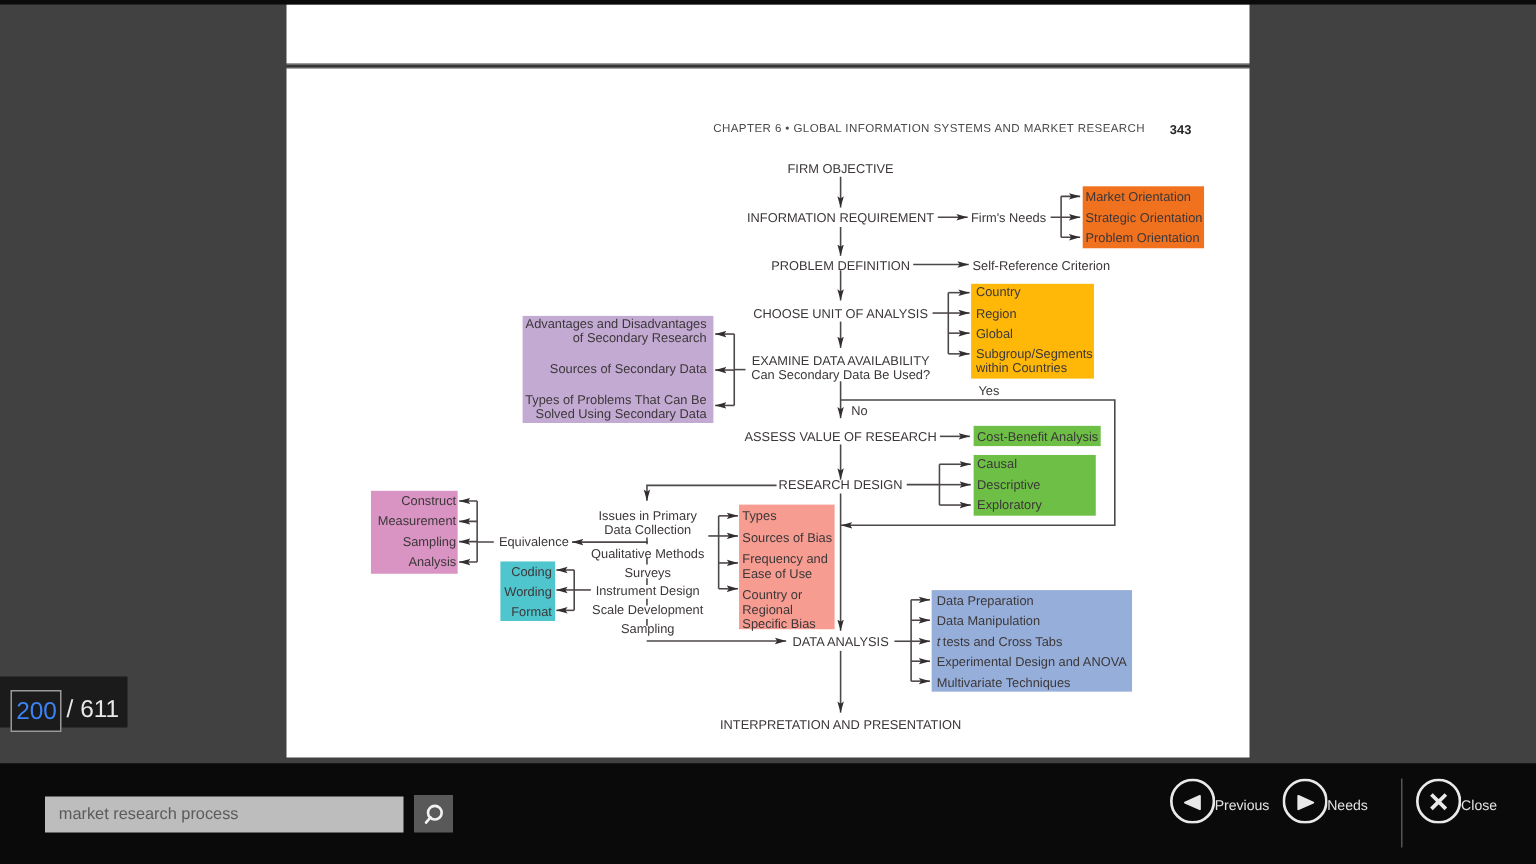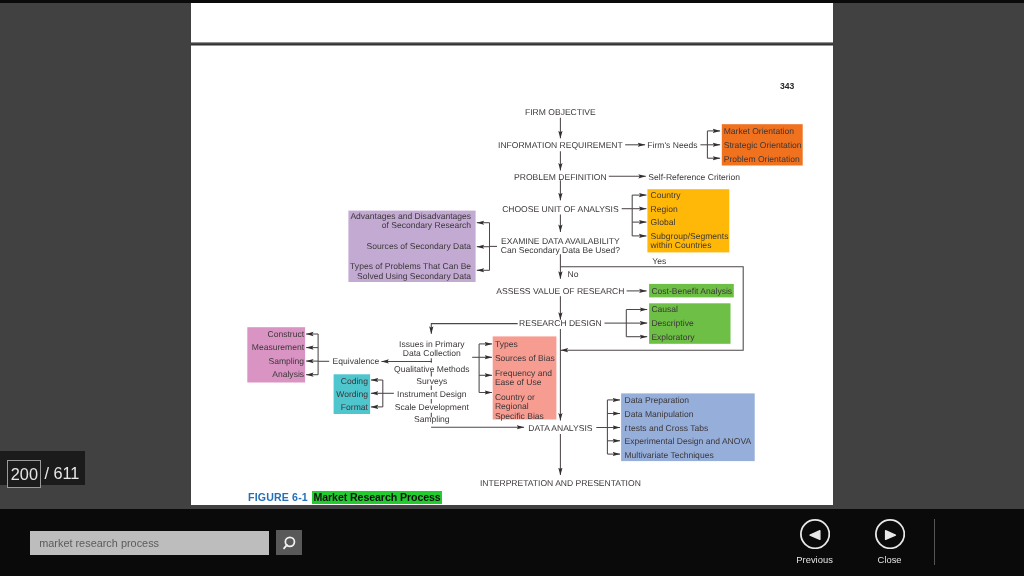--- a/index.html
+++ b/index.html
@@ -13,32 +13,32 @@
   .page-sep{position:absolute;left:191px;top:38.6px;width:642px;height:4px;
             background:linear-gradient(#b5b5b5,#303030 45%,#303030 62%,#c9c9c9);}
   .page{position:absolute;left:191px;top:42.6px;width:642px;height:459.8px;background:#ffffff;}
   .bottombar{position:absolute;left:0;top:509.3px;width:1024px;height:66.7px;background:#0a0a0a;}
 
   
   .pageind{position:absolute;left:0px;top:447.8px;width:85px;height:34.6px;background:#1b1b1b;
            display:flex;align-items:center;}
   .pageind .box{margin-left:7.4px;width:34px;height:27.8px;border:1.1px solid #9a9a9a;
            box-sizing:border-box;display:flex;align-items:center;justify-content:center;
-           color:#e5e5e5;font-size:16.3px;line-height:1;background:#1b1b1b;padding-bottom:0.5px;margin-top:12px;}
+           color:#3b82f6;font-size:16.3px;line-height:1;background:#1b1b1b;padding-bottom:0.5px;margin-top:12px;}
   .pageind .tot{margin-left:3.0px;color:#e8e8e8;font-size:16.3px;line-height:1;white-space:pre;
            padding-bottom:0.5px;margin-top:10px;}
 
   
   .searchinput{position:absolute;left:30px;top:21.7px;width:239px;height:24px;background:#bdbdbd;
     border:0;box-sizing:border-box;color:#5b5b5b;font-size:10.9px;padding:0 0 0 9.2px;
     font-family:"Liberation Sans",sans-serif;outline:none;}
   .searchbtn{position:absolute;left:276px;top:20.6px;width:26px;height:25px;background:#595959;
     display:flex;align-items:center;justify-content:center;cursor:pointer;}
 
-  .navbtn{position:absolute;width:70px;top:10px;display:flex;flex-direction:column;
+  .navbtn{position:absolute;width:70px;top:10px;display:flex;flex-direction:row;
     align-items:center;cursor:pointer;}
   .navbtn .circ{width:30.2px;height:30.2px;}
   .navbtn .lbl{margin-top:4.2px;color:#e3e3e3;font-size:9.4px;line-height:11px;}
   #btn-prev{left:779.6px;}
   #btn-next{left:854.6px;}
   #btn-close{left:943.9px;}
   .navdiv{position:absolute;left:934px;top:10px;width:1px;height:45.5px;background:#555;}
 
   
   .doc{position:absolute;left:0;top:0;width:642px;height:460px;}
@@ -56,20 +56,21 @@
 <body>
 
 <div class="app">
   <div class="topbar"></div>
 
   <div class="viewer">
     <div class="page-prev"></div>
     <div class="page-sep"></div>
     <div class="page">
       <div class="doc">
+        <div class="runhead">CHAPTER 6  •  GLOBAL INFORMATION SYSTEMS AND MARKET RESEARCH</div>
         <div class="pagenum">343</div>
         <svg id="flow" width="642" height="460" viewBox="0 0 642 460">
           <defs>
             <marker id="ah" viewBox="0 0 8 6" refX="7.5" refY="3" markerWidth="8" markerHeight="6" orient="auto-start-reverse" markerUnits="userSpaceOnUse">
               <path d="M0,0.85 L7.6,3 L0,5.15 L1.5,3 Z" fill="#332e30"></path>
             </marker>
           </defs>
           <g id="flow-lines" stroke="#4c4749" stroke-width="1.05" fill="none">
 
             <path d="M369.4,71.8 L369.4,92.3" marker-end="url(#ah)"></path>
@@ -223,23 +224,20 @@
             <text x="303.9" y="363.0">Regional</text>
             <text x="303.9" y="372.5">Specific Bias</text>
 
             <text x="433.5" y="357.3">Data Preparation</text>
             <text x="433.5" y="370.9">Data Manipulation</text>
             <text><tspan x="433.5" y="384.5" font-style="italic">t</tspan><tspan dx="1.7" font-style="normal">tests and Cross Tabs</tspan></text>
             <text x="433.5" y="398.1">Experimental Design and ANOVA</text>
             <text x="433.5" y="411.7">Multivariate Techniques</text>
           </g>
         </svg>
-        <div class="caption">
-          <span class="lab">FIGURE 6-1</span><span>&nbsp;</span><span class="ttl">Market Research Process</span>
-        </div>
       </div>
     </div>
 
     <div class="pageind">
       <div class="box">200</div>
       <div class="tot">/ 611</div>
     </div>
   </div>
 
   <div class="bottombar">
@@ -257,19 +255,26 @@
         <path d="M21.1 12.35 L21.1 21.65 L10.6 17 Z" fill="#e9e9e9" stroke="#e9e9e9" stroke-width="1.4" stroke-linejoin="round"></path>
       </svg>
       <span class="lbl">Previous</span>
     </div>
 
     <div class="navbtn" id="btn-next">
       <svg class="circ" viewBox="0 0 32 32">
         <circle cx="16" cy="16" r="15.05" fill="none" stroke="#e9e9e9" stroke-width="1.9"></circle>
         <path d="M11.2 12.35 L11.2 21.65 L21.7 17 Z" fill="#e9e9e9" stroke="#e9e9e9" stroke-width="1.4" stroke-linejoin="round"></path>
       </svg>
+      <span class="lbl">Needs</span>
+    </div>
+
+    <div class="navdiv"></div>
+
+    <div class="navbtn" id="btn-close">
+      <svg class="circ" viewBox="0 0 32 32">
+        <circle cx="16" cy="16" r="15.05" fill="none" stroke="#e9e9e9" stroke-width="1.9"></circle>
+        <path d="M10.9 11.3 L21.1 21.5 M21.1 11.3 L10.9 21.5" stroke="#e9e9e9" stroke-width="2.65" stroke-linecap="butt"></path>
+      </svg>
       <span class="lbl">Close</span>
     </div>
-
-    <div class="navdiv"></div>
-
   </div>
 </div>
 
 </body></html>

